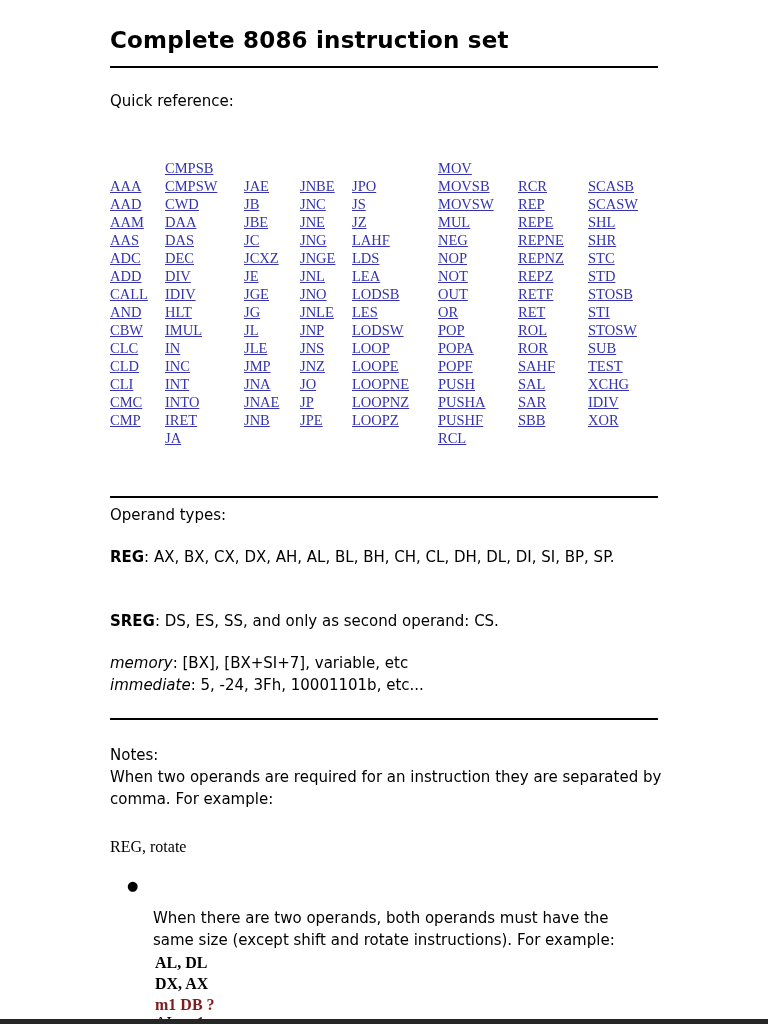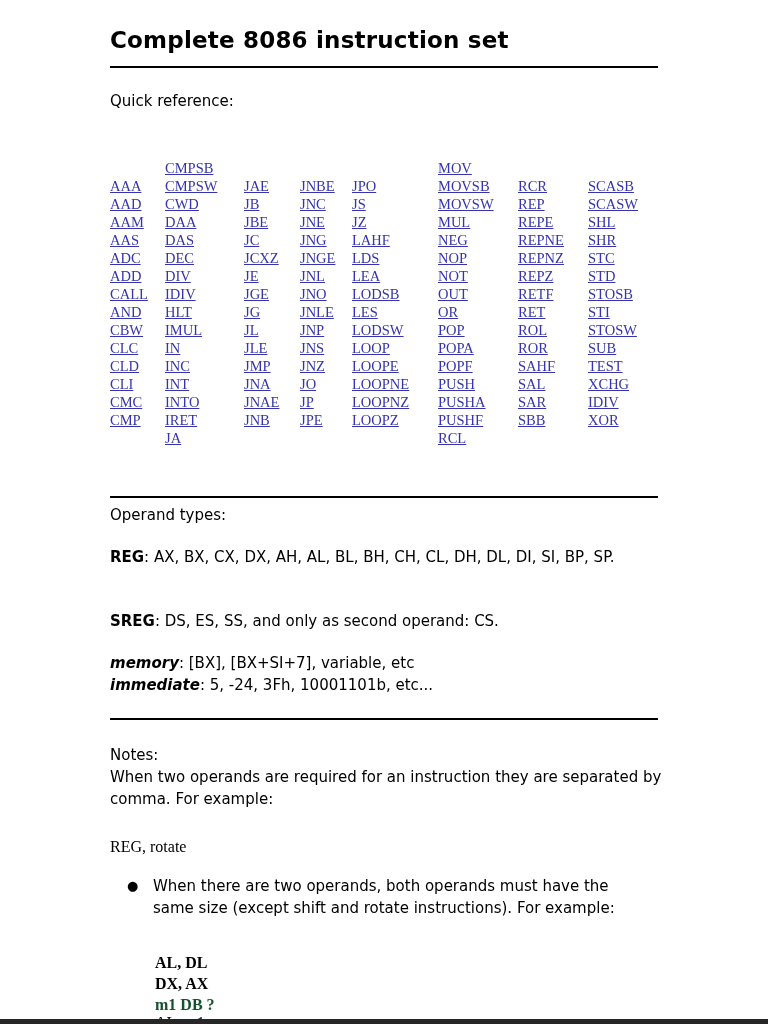--- a/index.html
+++ b/index.html
@@ -38,38 +38,38 @@
     vertical-align:middle;
     white-space:nowrap;
   }
   .instr-table a {
     color:#3534ae;
     text-decoration:underline;
     cursor:pointer;
   }
 
   .term { font-weight:bold; }
-  .term-italic { font-weight:bold; font-style:italic; }
+  .term-italic { font-weight:normal; font-style:italic; }
 
   .serif {
     font-family:"Liberation Serif", serif;
     font-size:16px;
     line-height:21px;
   }
-  .code-teal { color:#14532d; }
+  .code-teal { color:#7f1d1d; }
 
   .bullet-item { display:flex; width:520px; }
   .bullet-dot {
     width:28px;
     flex:0 0 28px;
     font-size:13px;
     line-height:22px;
     padding-left:2px;
   }
-  .bullet-text { flex:1; font-size:15px; line-height:22px; }
+  .bullet-text { flex:1; font-size:15px; line-height:22px;margin-top:32px; }
 
   .cut-line {
     height:11px;
     overflow:hidden;
   }
   .bottom-bar {
     position:absolute;
     left:0;
     bottom:0;
     width:768px;

